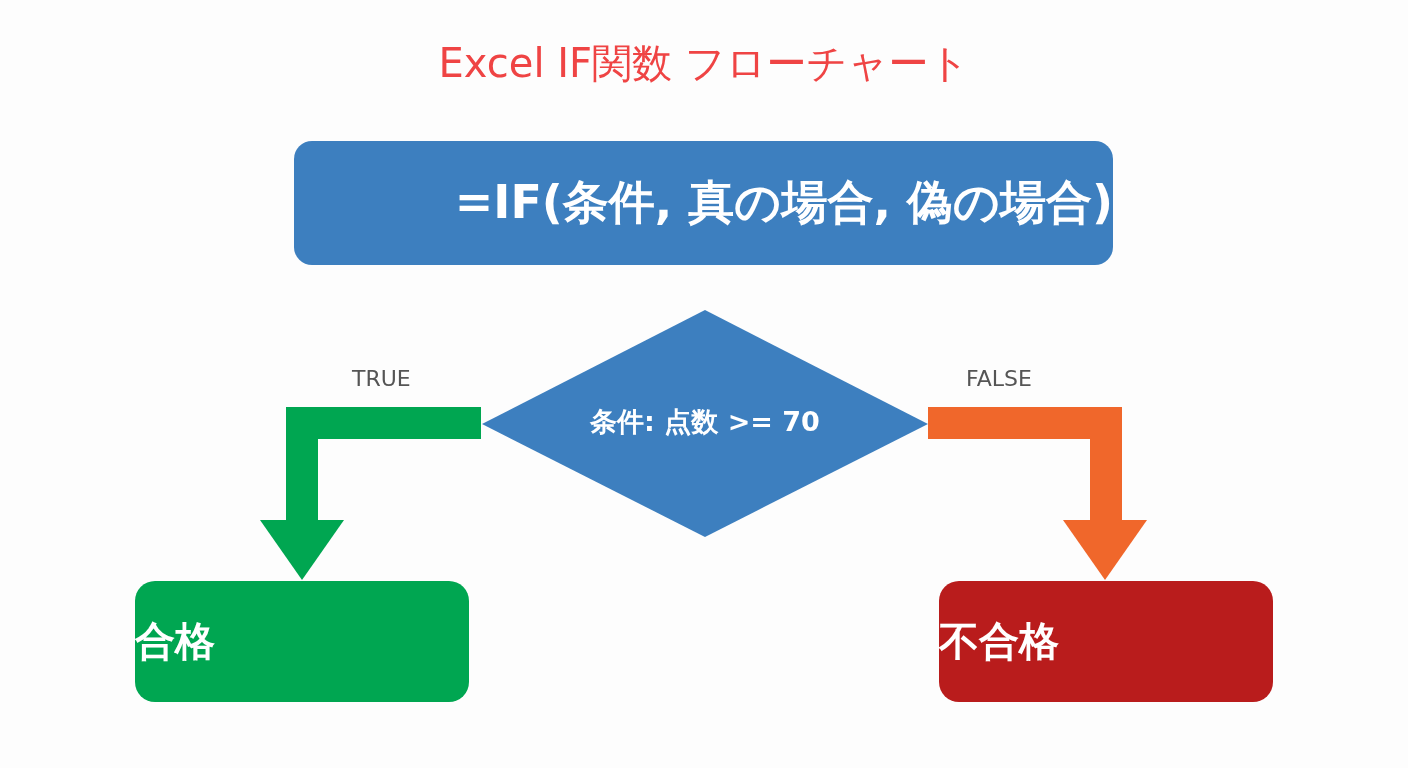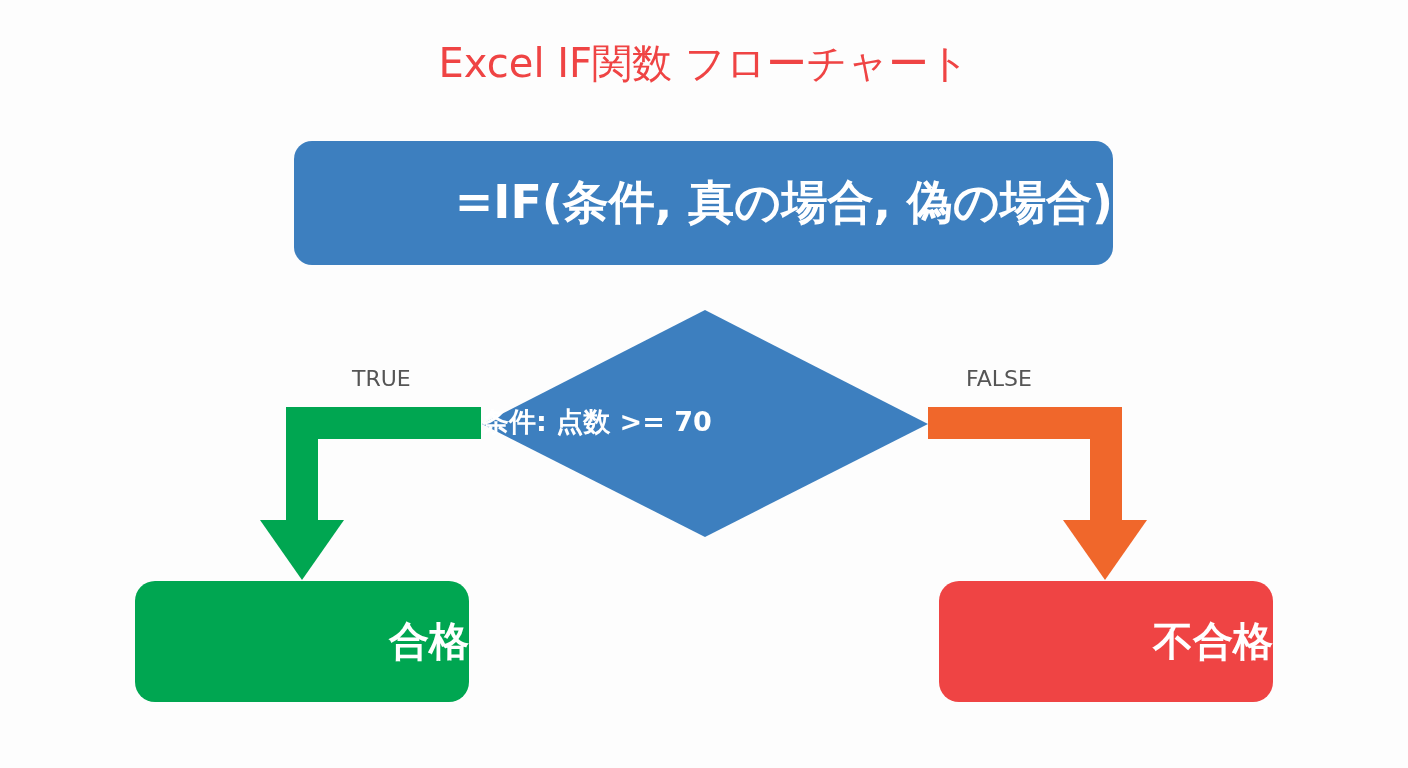--- a/index.html
+++ b/index.html
@@ -14,28 +14,28 @@
       font-weight: normal; letter-spacing: 0px;
     }
     .formula-box {
       position: absolute; left: 294px; top: 141px; width: 819px; height: 124px;
       border-radius: 18px; display: flex; align-items: center; justify-content: flex-end;
       color: #ffffff; font-weight: bold; font-size: 46px;
     }
     svg.flow { position: absolute; left: 0; top: 0; }
     .cond-label {
       position: absolute; left: 482px; top: 404px; width: 446px;
-      color: #ffffff; font-weight: bold; font-size: 27px;
+      text-align: center; color: #ffffff; font-weight: bold; font-size: 27px;
     }
     .branch-label {
       position: absolute; font-size: 22px; color: #555555;
     }
     .result-box {
       position: absolute; border-radius: 20px; display: flex;
-      align-items: center; justify-content: flex-end;
+      align-items: center; justify-content: flex-start;
       color: #ffffff; font-weight: bold; font-size: 40px;
     }
   </style>
 </head>
 <body>
 
 <div class="title">Excel IF関数 フローチャート</div>
 
 <div class="formula-box" id="formula-box" style="background: rgb(61, 127, 191);">
   <span>=IF(条件, 真の場合, 偽の場合)</span>
@@ -59,15 +59,15 @@
 </svg>
 
 <div class="cond-label">条件: 点数 &gt;= 70</div>
 
 <div class="branch-label" style="left:352px; top:366px;">TRUE</div>
 <div class="branch-label" style="left:966px; top:366px;">FALSE</div>
 
 <div class="result-box" id="true-box" style="left: 135px; top: 581px; width: 334px; height: 121px; background: rgb(0, 166, 81);">
   <span>合格</span>
 </div>
-<div class="result-box" id="false-box" style="left: 939px; top: 581px; width: 334px; height: 121px; background: #ef4444;">
+<div class="result-box" id="false-box" style="left: 939px; top: 581px; width: 334px; height: 121px; background: #b91c1c;">
   <span>不合格</span>
 </div>
 
 </body></html>

